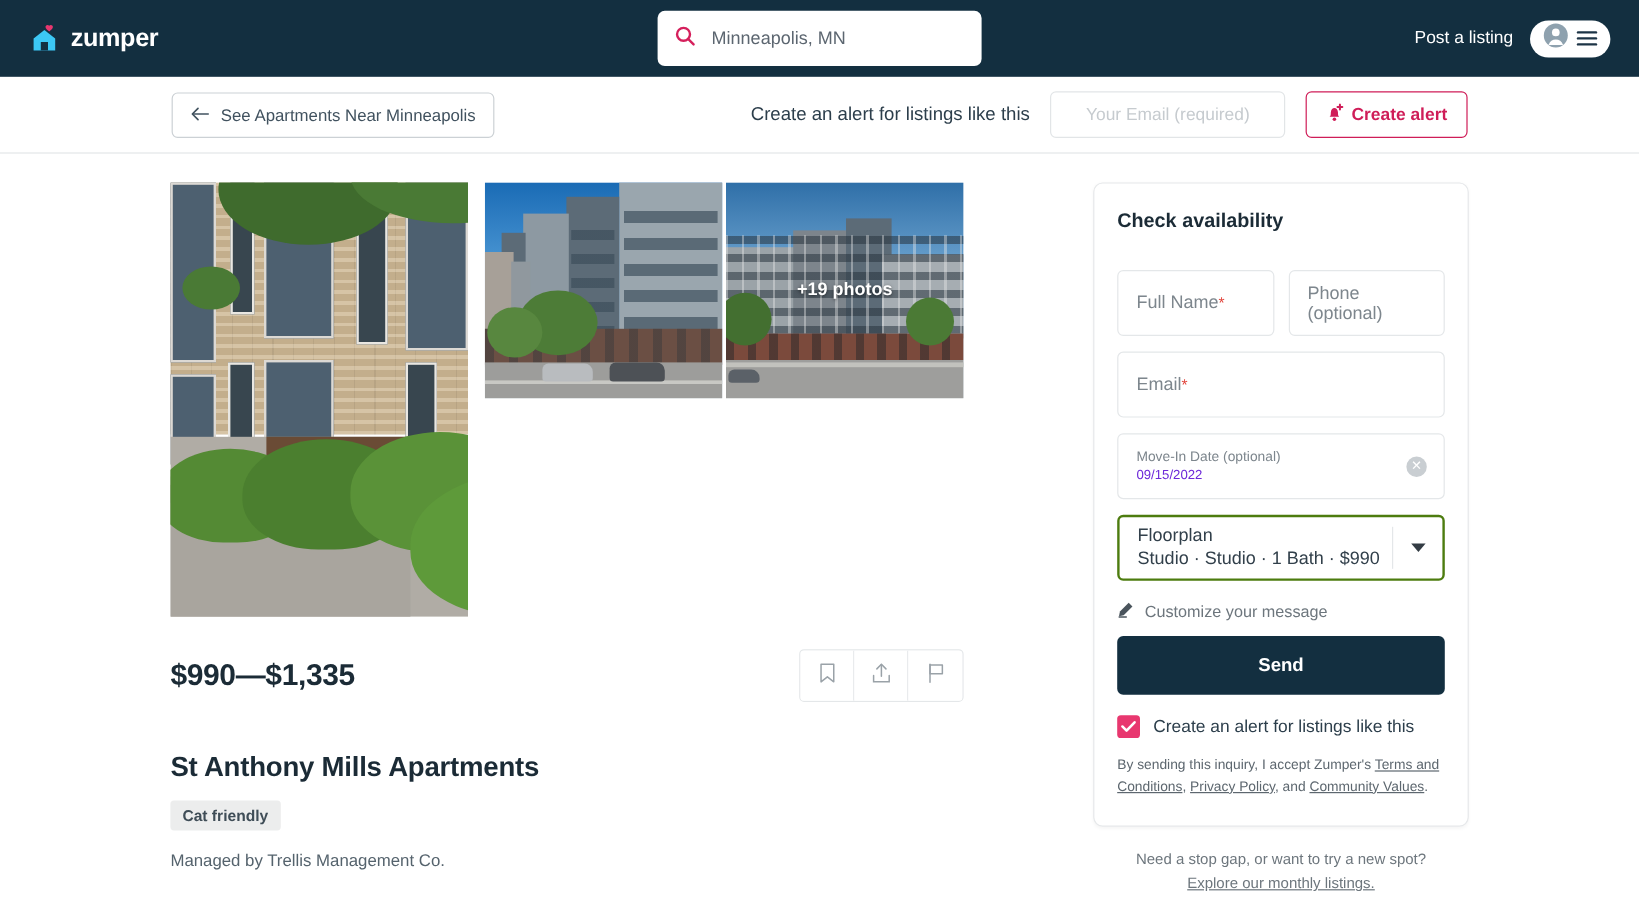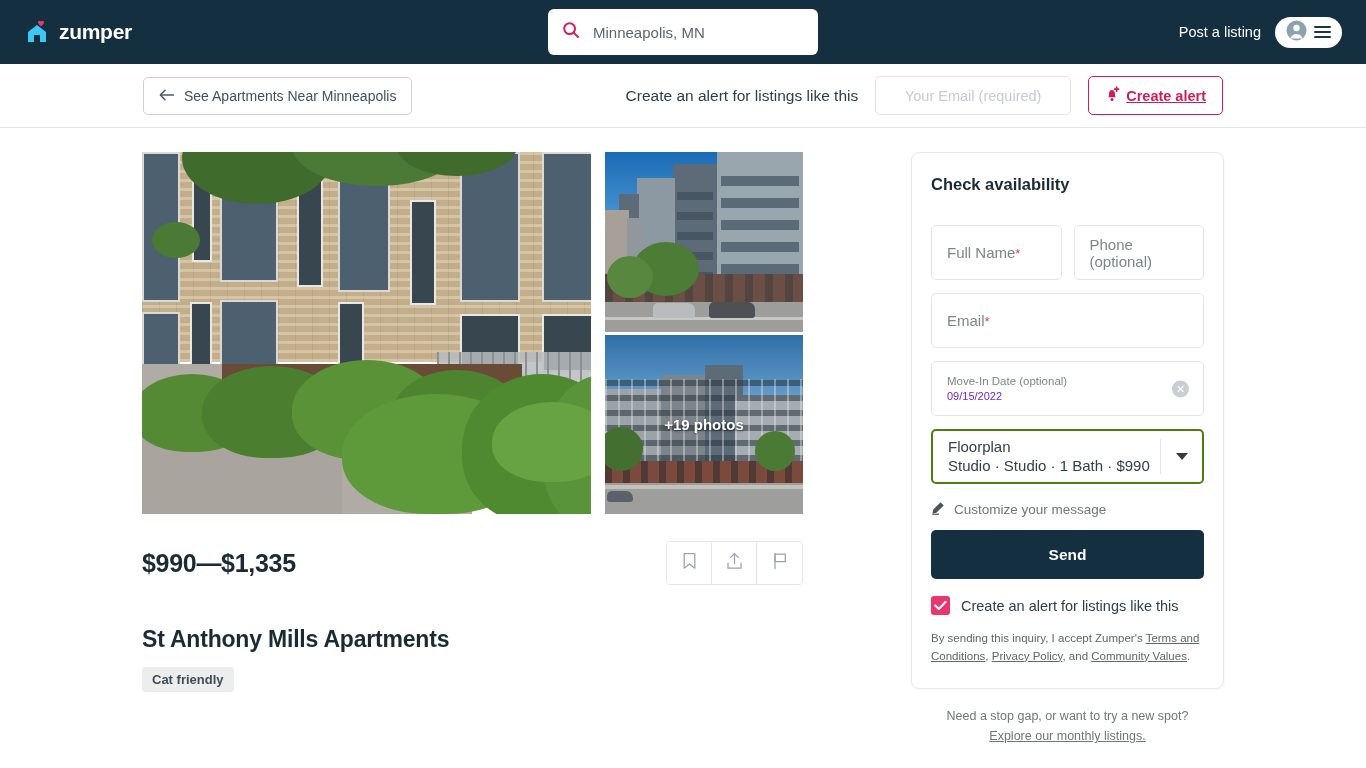--- a/index.html
+++ b/index.html
@@ -73,32 +73,31 @@
     border: 1px solid #e2e5e7; border-radius: 5px;
     display: flex; align-items: center; padding: 0 13px;
     font-size: 14.5px; color: #c6cbcf; background: #fff; justify-content: center;
   }
   .alert-btn {
     height: 39px; padding: 0 16px;
     border: 1.6px solid #cf1d58; border-radius: 5px;
     display: flex; align-items: center; gap: 6px;
     color: #cf1d58; font-size: 14.5px; font-weight: bold;
     background: #ffffff;
-    text-decoration: underline;
   }
 
   
   .page { display: flex; padding: 24px 119px 0 142px; gap: 60px; }
   .left-col { width: 661px; }
   .right-col { width: 361px; padding-left: 48px; }
 
   
   .gallery { display: flex; gap: 3px; height: 362px; }
   .hero { width: 460px; height: 362px; overflow: hidden; position: relative; }
-  .thumbs { display: flex; flex-direction: column; gap: 3px; margin-left: 11px; }
+  .thumbs { display: flex; gap: 3px; margin-left: 11px; }
   .thumb { width: 198px; height: 179.5px; overflow: hidden; position: relative; }
   .photo-count {
     position: absolute; inset: 0;
     display: flex; align-items: center; justify-content: center;
     color: #ffffff; font-size: 15px; font-weight: bold;
     text-shadow: 0 1px 3px rgba(0,0,0,.55);
   }
 
   
   .price-row {
@@ -438,20 +437,21 @@
             </svg>
           </span>
         </div>
       </div>
     </div>
 
     <div class="listing-title">St Anthony Mills Apartments</div>
     <div class="tags">
       <span class="tag">Cat friendly</span>
     </div>
+    <div class="managed">Managed by Trellis Management Co.</div>
 
   </div>
 
   <div class="right-col">
     <div class="card">
       <div class="card-title">Check availability</div>
 
       <div class="field-row">
         <div class="field">
           <span><span>Full Name</span><span class="req">*</span></span>

